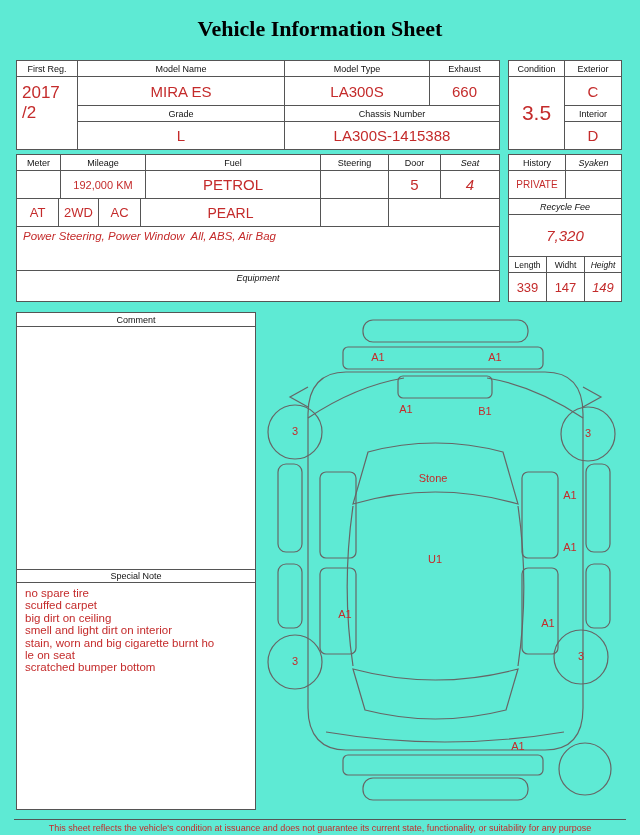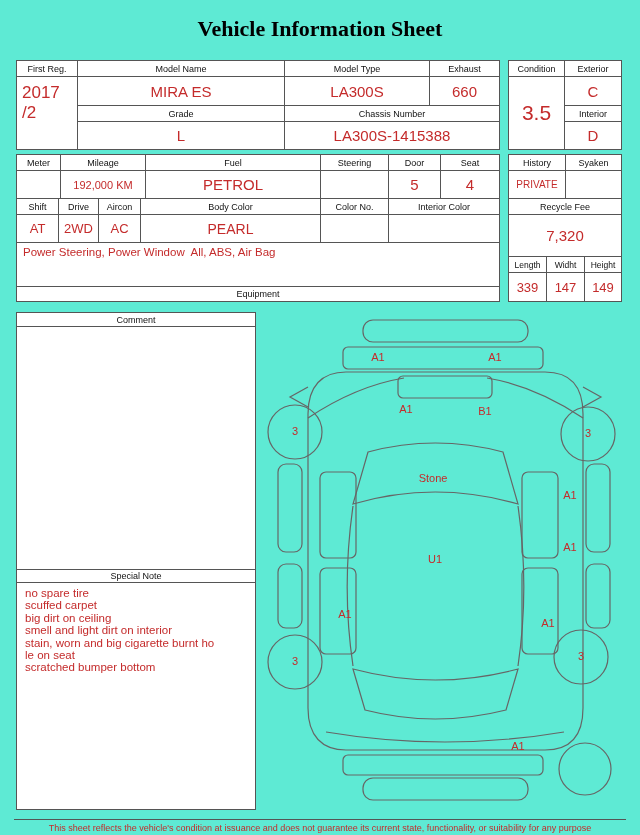--- a/index.html
+++ b/index.html
@@ -23,21 +23,21 @@
   .gcell { display:flex; align-items:center; justify-content:center;
            border-right:1px solid #555; border-bottom:1px solid #555; overflow:hidden; }
   .nbr { border-right:none; } .nbb { border-bottom:none; }
   
   .tbl2  { left:16px; top:154px; width:484px; height:148px; display:flex; flex-direction:column; }
   .tbl2r { left:508px; top:154px; width:114px; height:148px; display:flex; flex-direction:column; }
   .frow { display:flex; border-bottom:1px solid #555; }
   .frow:last-child { border-bottom:none; }
   .cell { display:flex; align-items:center; justify-content:center; border-right:1px solid #555; overflow:hidden; }
   .cell:last-child { border-right:none; }
-  .grow { flex:1; }
+  .grow { flex:1;font-style:italic; }
   .h14{height:14px}.h16{height:16px}.h28{height:28px}.h42{height:42px}.h44{height:44px}
   .hdr { font-size:9px; color:#111; }
   .hdr-s { font-size:8.5px; color:#111; }
   .v17 { font-size:17px; } .v15 { font-size:15px; } .v14 { font-size:14px; }
   .v13 { font-size:13px; } .v11 { font-size:11px; } .v10 { font-size:10px; } .v21 { font-size:21px; }
   .pre { white-space:pre-line; }
   .topleft { align-items:flex-start; justify-content:flex-start; padding:3px 6px; font-size:11.5px; white-space:pre-wrap; }
   .firstreg { align-items:flex-start; justify-content:flex-start; padding:6px 12px 0 5px; line-height:1.15; text-align:left; }
   
   .comment-box { left:16px; top:312px; width:240px; height:498px; display:flex; flex-direction:column; }
@@ -95,28 +95,20 @@
       <div class="cell hdr" style="width:52px">Door</div>
       <div class="cell hdr grow">Seat</div>
     </div>
     <div class="frow h28">
       <div class="cell" style="width:44px"></div>
       <div class="cell red v11" style="width:85px">192,000 KM</div>
       <div class="cell red v15" style="width:175px">PETROL</div>
       <div class="cell" style="width:68px"></div>
       <div class="cell red v15" style="width:52px">5</div>
       <div class="cell red v15 grow">4</div>
-    </div>
-    <div class="frow h16">
-      <div class="cell hdr" style="width:42px">Shift</div>
-      <div class="cell hdr" style="width:40px">Drive</div>
-      <div class="cell hdr" style="width:42px">Aircon</div>
-      <div class="cell hdr" style="width:180px">Body Color</div>
-      <div class="cell hdr" style="width:68px">Color No.</div>
-      <div class="cell hdr grow">Interior Color</div>
     </div>
     <div class="frow h28">
       <div class="cell red v13" style="width:42px">AT</div>
       <div class="cell red v13" style="width:40px">2WD</div>
       <div class="cell red v13" style="width:42px">AC</div>
       <div class="cell red v14" style="width:180px">PEARL</div>
       <div class="cell" style="width:68px"></div>
       <div class="cell grow"></div>
     </div>
     <div class="frow h44">

